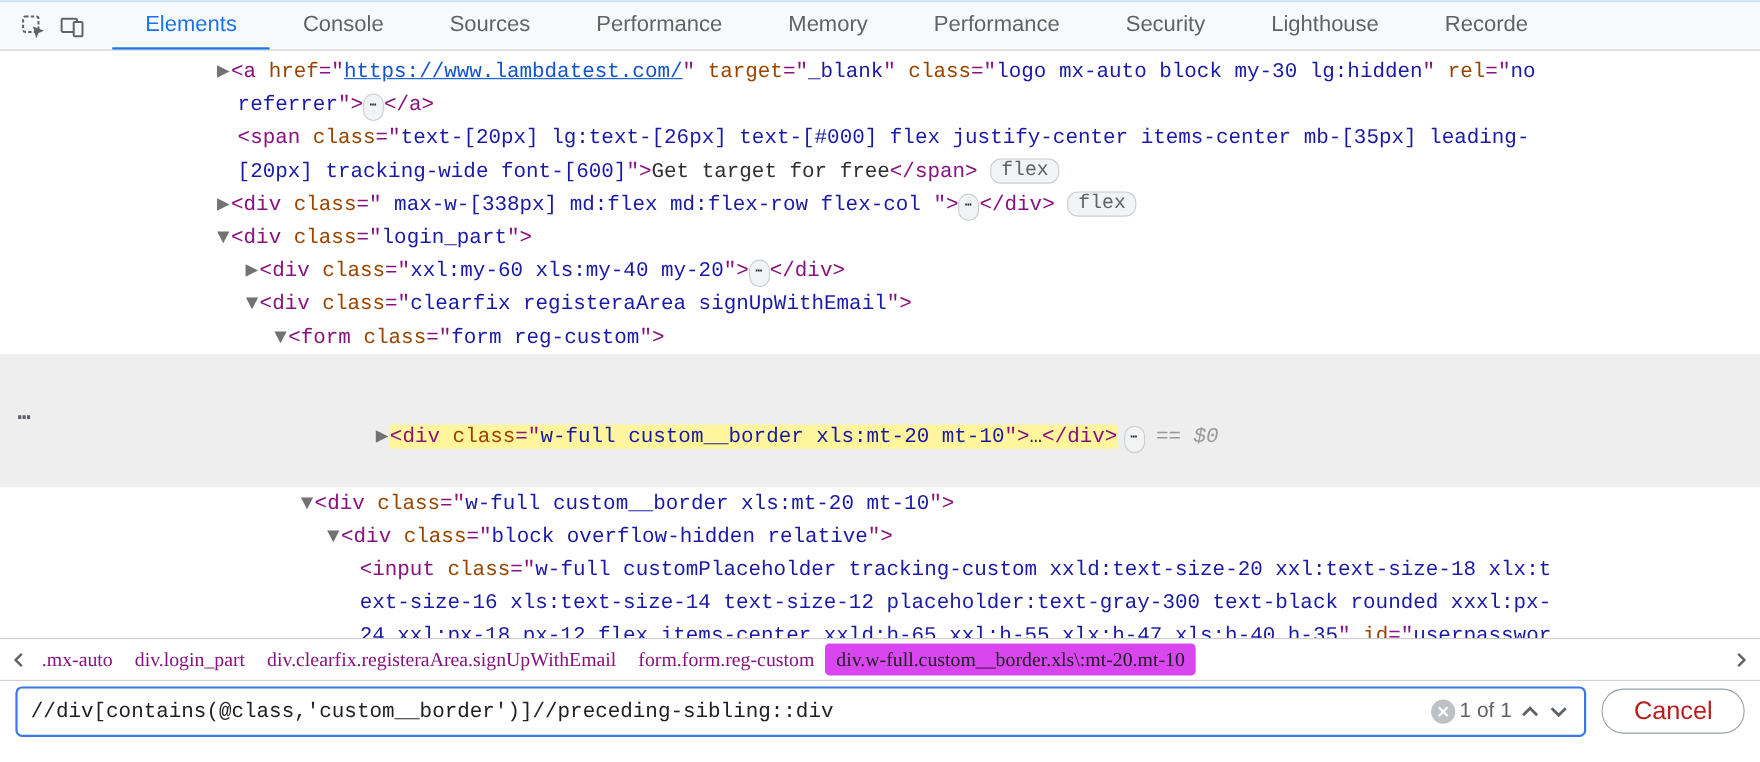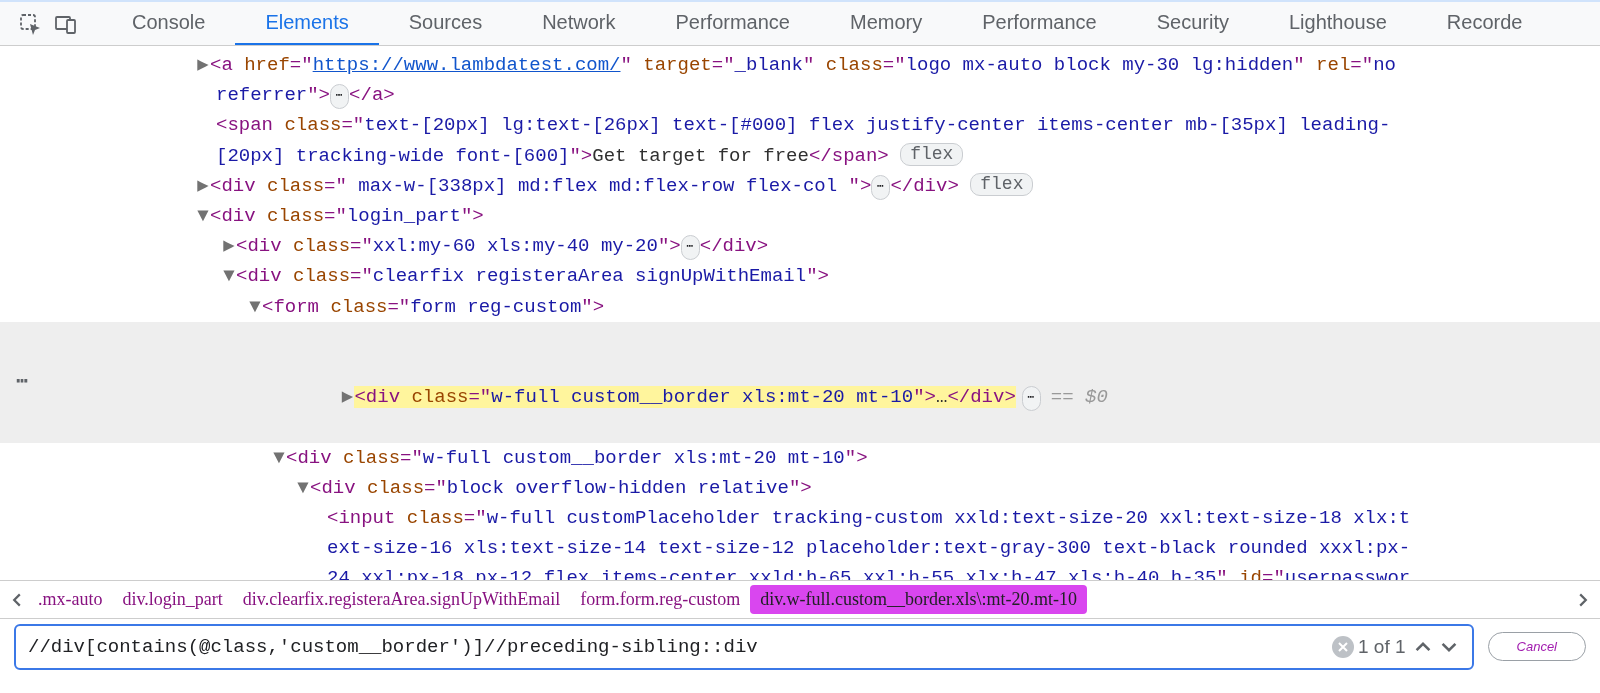--- a/index.html
+++ b/index.html
@@ -224,25 +224,24 @@
   .nav-btn {
     width: 26px; height: 26px;
     display: flex; align-items: center; justify-content: center;
     cursor: pointer;
     color: #5f6368;
   }
   .cancel-btn {
     border: 1px solid #9aa0a6;
     border-radius: 20px;
     padding: 6px 28px;
-    color: #a21caf;
-    font-size: 13px;
+    color: #b91c1c;
+    font-size: 23px;
     cursor: pointer;
     background: #fff;
-    font-style: italic;
   }
 
   svg { display: block; }
 </style>
 </head>
 <body>
 
 <div class="toolbar">
   <div class="icon-btn">
     <svg width="24" height="24" viewBox="0 0 24 24" fill="none" stroke="currentColor" stroke-width="1.8">
@@ -250,24 +249,23 @@
       <path d="M12 12 L22 16 L17 18 L15 23 Z" fill="currentColor" stroke="none"></path>
     </svg>
   </div>
   <div class="icon-btn">
     <svg width="24" height="24" viewBox="0 0 24 24" fill="none" stroke="currentColor" stroke-width="1.8">
       <rect x="2" y="5" width="14" height="12" rx="1"></rect>
       <rect x="13" y="8" width="8" height="13" rx="1" fill="#f8f9fa"></rect>
     </svg>
   </div>
   <div class="tabs">
+    <div class="tab active">Elements</div>
     <div class="tab">Console</div>
-    <div class="tab active">Elements</div>
     <div class="tab">Sources</div>
-    <div class="tab">Network</div>
     <div class="tab">Performance</div>
     <div class="tab">Memory</div>
     <div class="tab">Performance</div>
     <div class="tab">Security</div>
     <div class="tab">Lighthouse</div>
     <div class="tab">Recorde</div>
   </div>
 </div>
 
 <div class="tree-pane">

